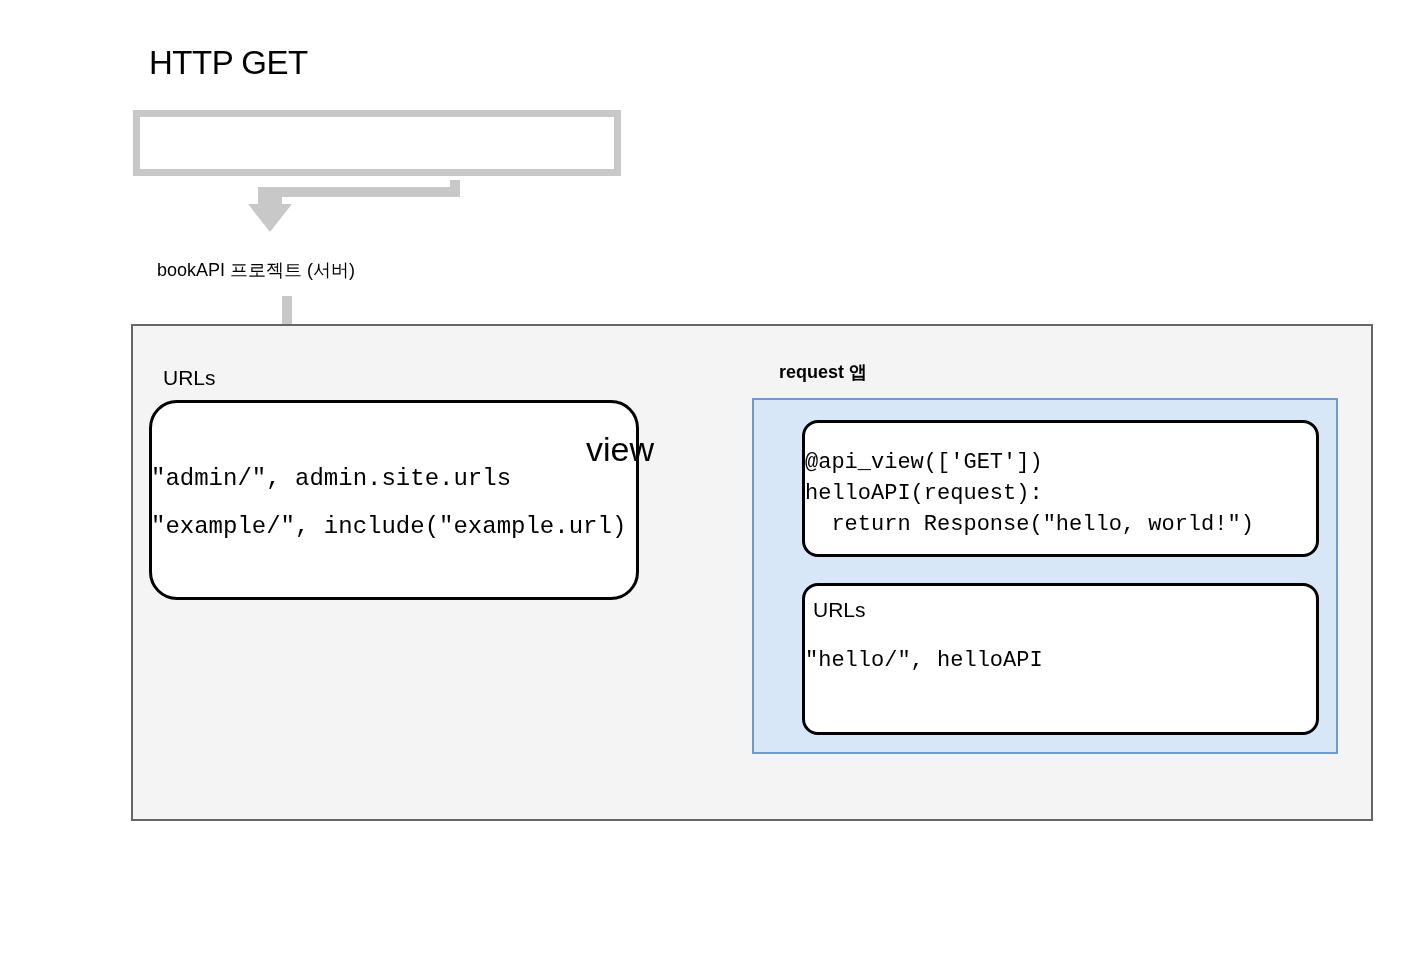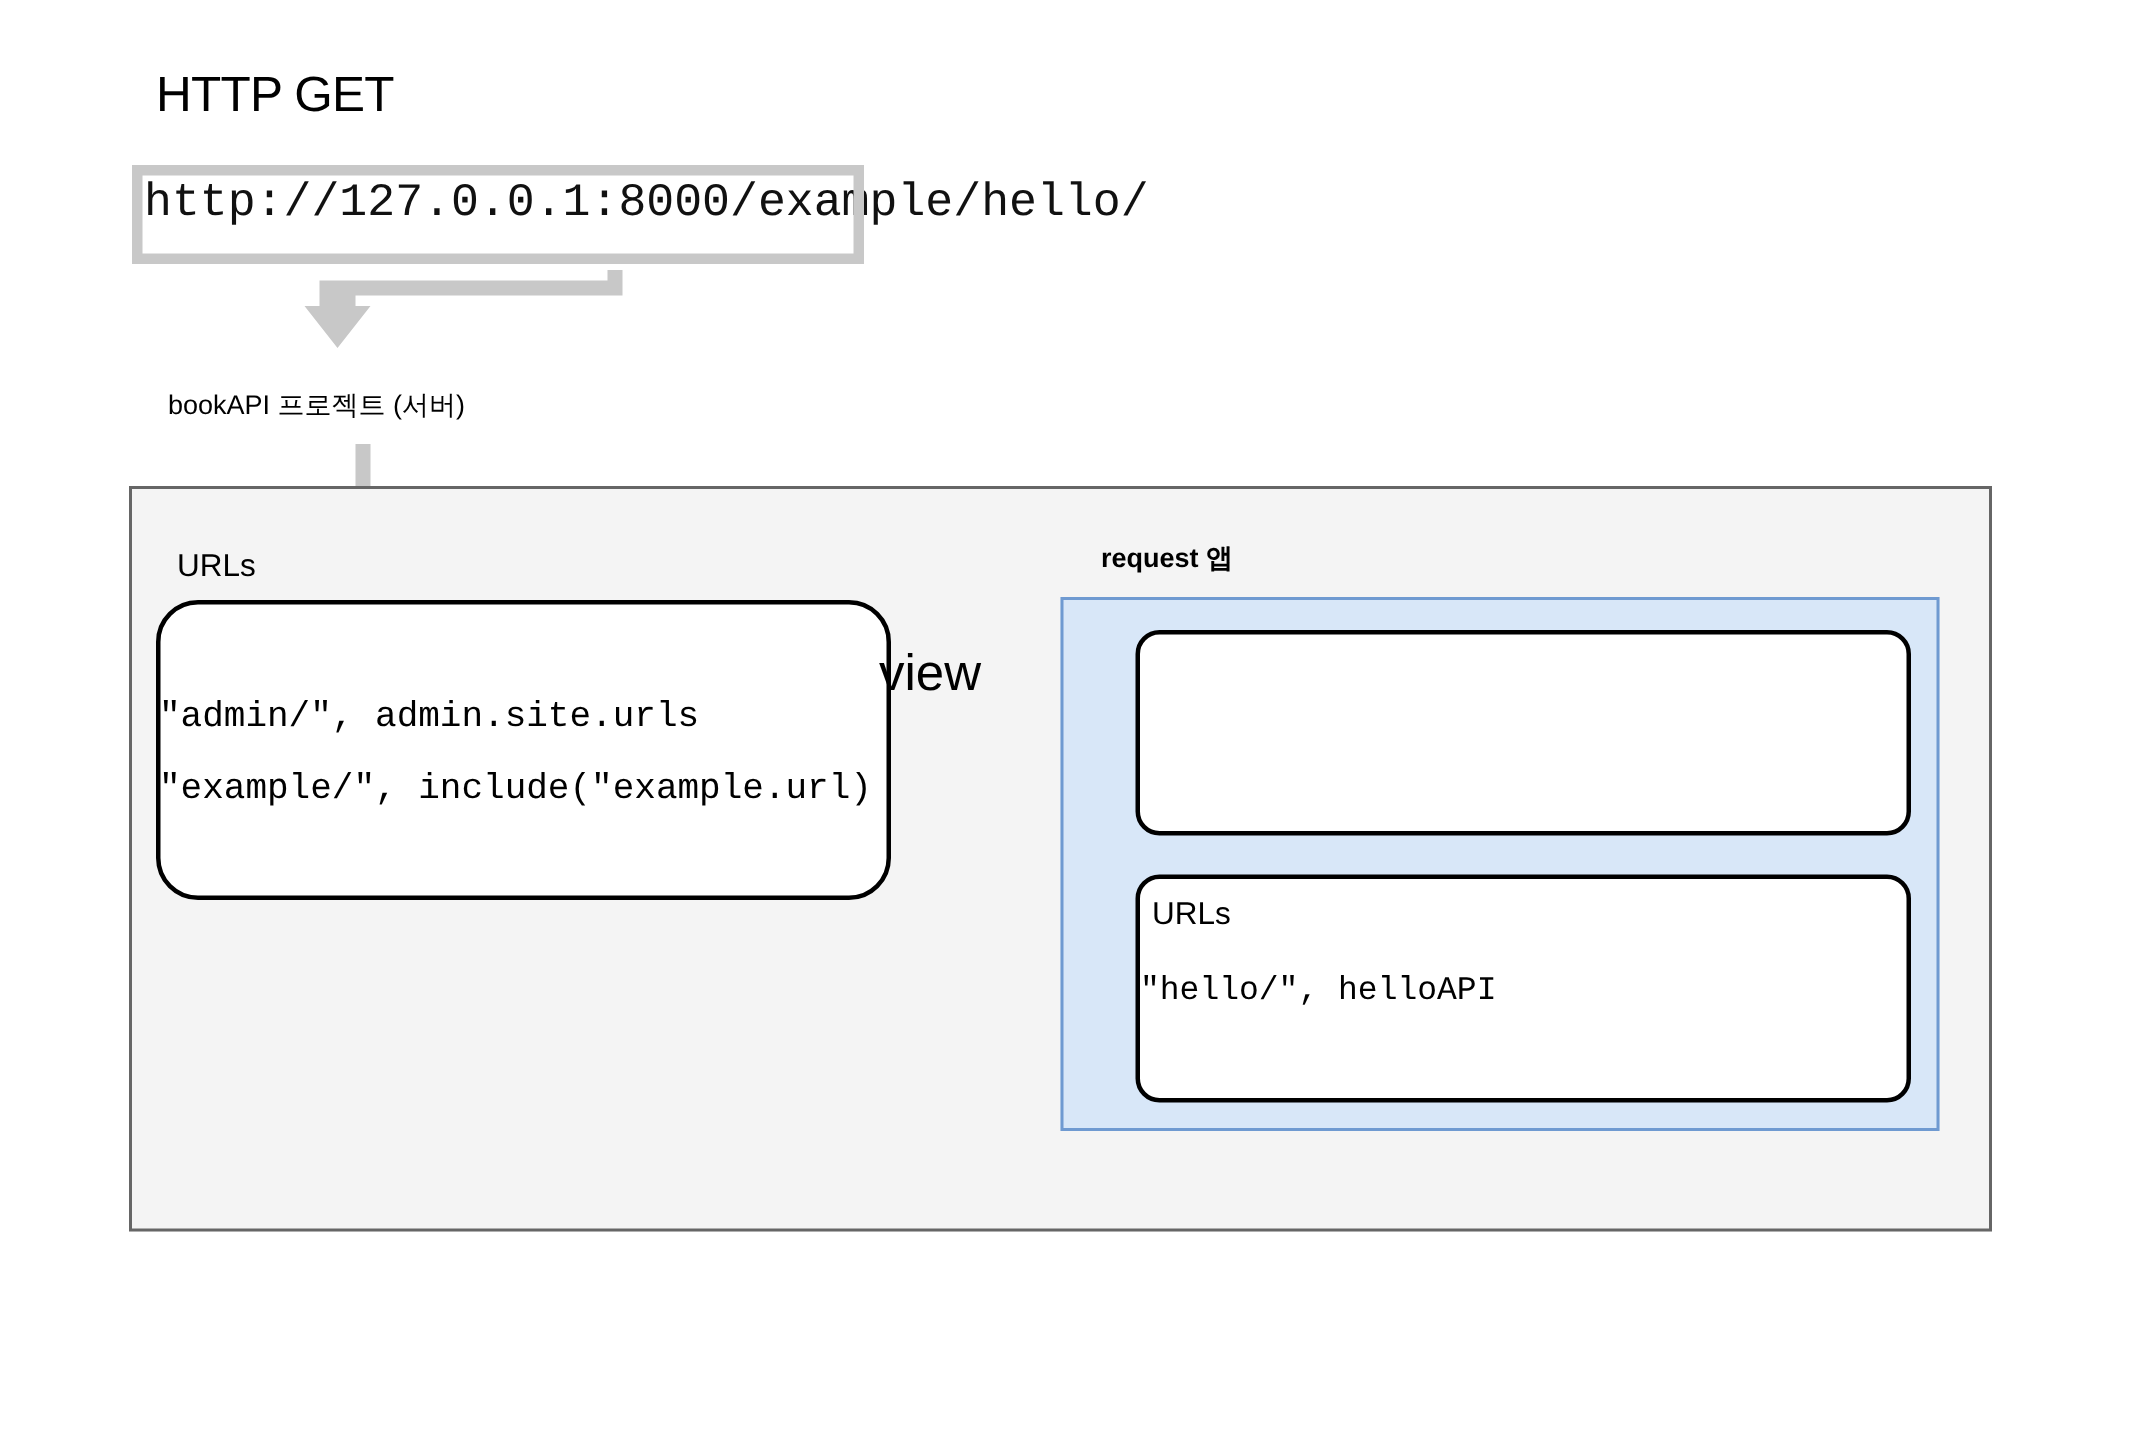--- a/index.html
+++ b/index.html
@@ -11,20 +11,21 @@
     width: 1426px;
     height: 960px;
     position: relative;
     font-family: "Liberation Sans", sans-serif;
     overflow: hidden;
   }
 
   .canvas {
     position: absolute;
     inset: 0;
+    margin-left: 45px;
   }
 
   
   #page-title {
     position: absolute;
     left: 104px;
     top: 44px;
     font-size: 33px;
     font-weight: 400;
     color: #000000;
@@ -197,21 +198,20 @@
     white-space: nowrap;
   }
 </style>
 </head>
 <body>
 
 <div class="canvas">
 
   <div id="page-title">HTTP GET</div>
 
-  <div id="url-line">http://127.0.0.1:8000/example/hello/</div>
   <div id="url-highlight-box"></div>
 
   <svg class="arrow-svg" style="left:205px; top:180px;" width="215" height="60" viewBox="0 0 215 60">
     <path class="arrow-shape" d="M 200 0 L 210 0 L 210 17 L 32 17 L 32 24 L 42 24 L 20 52 L -2 24 L 8 24 L 8 7 L 200 7 Z"></path>
   </svg>
 
   <svg class="arrow-svg" style="left:232px; top:296px;" width="140" height="98" viewBox="0 0 140 98">
     <path class="arrow-shape" d="M 5 0 L 15 0 L 15 55 L 111 55 L 111 68 L 126 68 L 101 96 L 76 68 L 91 68 L 91 65 L 5 65 Z"></path>
   </svg>
 
@@ -223,18 +223,21 @@
   <div id="project-urls-lines">
     <div>"admin/", admin.site.urls</div>
     <div>"example/", include("example.url)</div>
   </div>
 
   <div id="app-label">request 앱</div>
   <div id="app-panel"></div>
 
   <div id="view-box"></div>
   <div id="view-badge">view</div>
+  <div id="view-code">@api_view(['GET'])
+helloAPI(request):
+  return Response("hello, world!")</div>
 
   <div id="app-urls-box"></div>
   <div id="app-urls-label">URLs</div>
   <div id="app-urls-line">"hello/", helloAPI</div>
 
 </div>
 
 </body></html>

